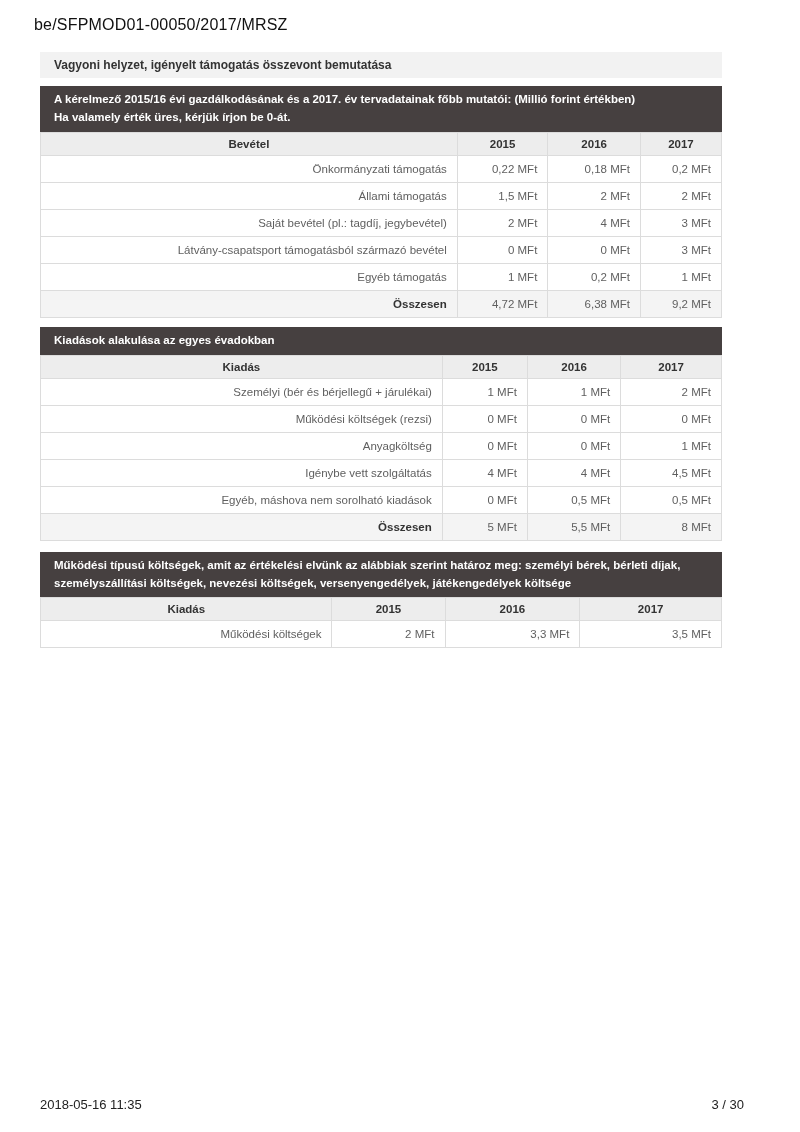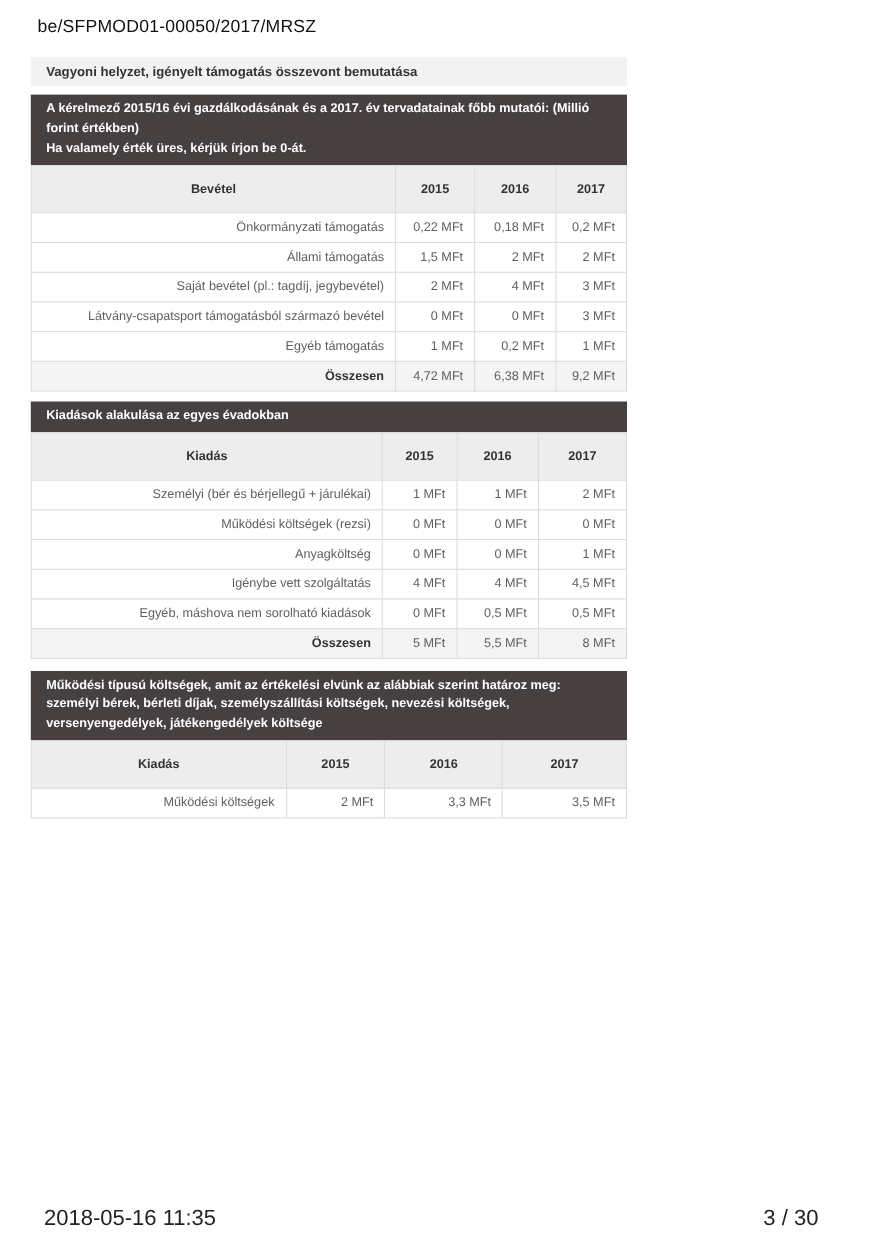--- a/index.html
+++ b/index.html
@@ -16,57 +16,57 @@
   html,body{background:#ffffff;}
   body{
     width:800px;height:1132px;position:relative;
     font-family:"Liberation Sans","DejaVu Sans",sans-serif;
     -webkit-font-smoothing:antialiased;
   }
   .doc-id{
     position:absolute;left:34px;top:16px;
     font-size:16px;color:#111;letter-spacing:.2px;
   }
-  .content{position:absolute;left:28px;top:52px;width:542px;}
+  .content{position:absolute;left:40px;top:52px;width:682px;}
   .bar-light{
     background:var(--section-bar-bg);
     padding:6px 14px;font-size:12px;font-weight:bold;color:var(--strong-fg);
     margin-bottom:8px;line-height:1.2;
   }
   .bar-dark{
     background:var(--header-dark-bg);color:var(--header-dark-fg);
     padding:5px 14px;font-size:11.5px;font-weight:bold;line-height:1.55;
   }
   table{
     width:100%;border-collapse:collapse;table-layout:fixed;
     font-size:11.5px;color:var(--cell-fg);
   }
   th{
     background:var(--table-header-bg);
     border:1px solid var(--border);
     font-size:11.5px;font-weight:bold;color:var(--strong-fg);
-    text-align:center;padding:15px 6px;
+    text-align:center;padding:5px 6px;
   }
   td{
     border:1px solid var(--border);
     padding:7px 10px 7px 12px;text-align:right;background:#fff;
     overflow:hidden;white-space:nowrap;text-overflow:ellipsis;
   }
   tr.total td{background:var(--total-row-bg);}
   tr.total td:first-child{font-weight:bold;color:var(--strong-fg);}
   .gap-9{margin-top:9px;}
   .gap-11{margin-top:11px;}
   
   .t1 .c-label{width:61.2%}.t1 .c-y1{width:13.3%}.t1 .c-y2{width:13.6%}.t1 .c-y3{width:11.9%}
   .t2 .c-label{width:59.0%}.t2 .c-y1{width:12.5%}.t2 .c-y2{width:13.7%}.t2 .c-y3{width:14.8%}
   .t3 .c-label{width:42.8%}.t3 .c-y1{width:16.6%}.t3 .c-y2{width:19.8%}.t3 .c-y3{width:20.8%}
   .footer{
     position:absolute;left:40px;right:56px;top:1097px;
     display:flex;justify-content:space-between;
-    font-size:20px;color:#222;
+    font-size:13px;color:#222;
   }
 </style>
 </head>
 <body>
 
 <div class="doc-id">be/SFPMOD01-00050/2017/MRSZ</div>
 
 <div class="content">
 
   <section>

